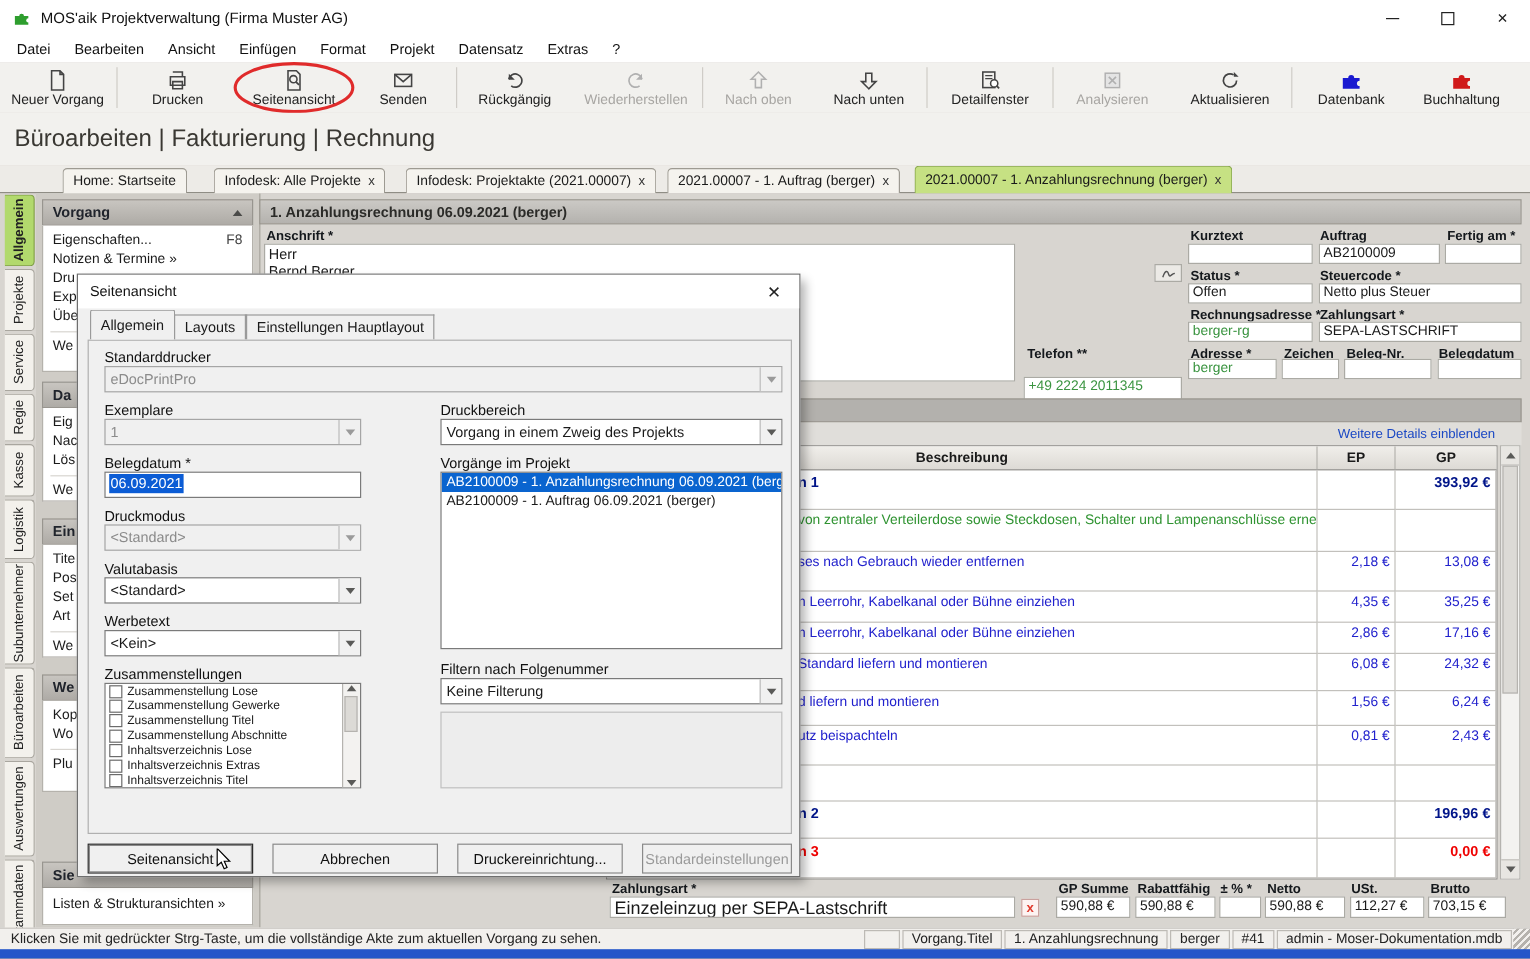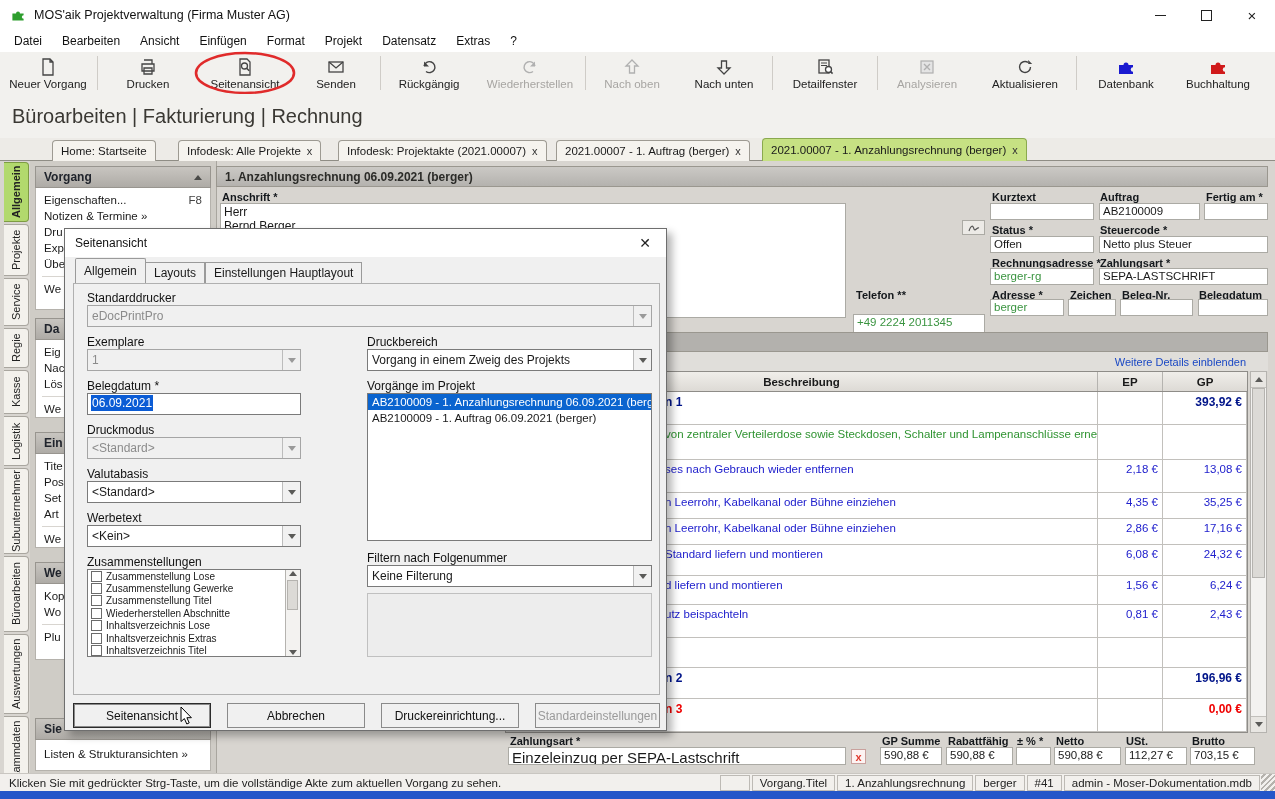--- a/index.html
+++ b/index.html
@@ -597,21 +597,21 @@
       <div class="chk-item">
           <span class="chk"></span>
           <span>Zusammenstellung Gewerke</span>
         </div>
       <div class="chk-item">
           <span class="chk"></span>
           <span>Zusammenstellung Titel</span>
         </div>
       <div class="chk-item">
           <span class="chk"></span>
-          <span>Wiederherstellen Abschnitte</span>
+          <span>Zusammenstellung Abschnitte</span>
         </div>
       <div class="chk-item">
           <span class="chk"></span>
           <span>Inhaltsverzeichnis Lose</span>
         </div>
       <div class="chk-item">
           <span class="chk"></span>
           <span>Inhaltsverzeichnis Extras</span>
         </div>
       <div class="chk-item">

